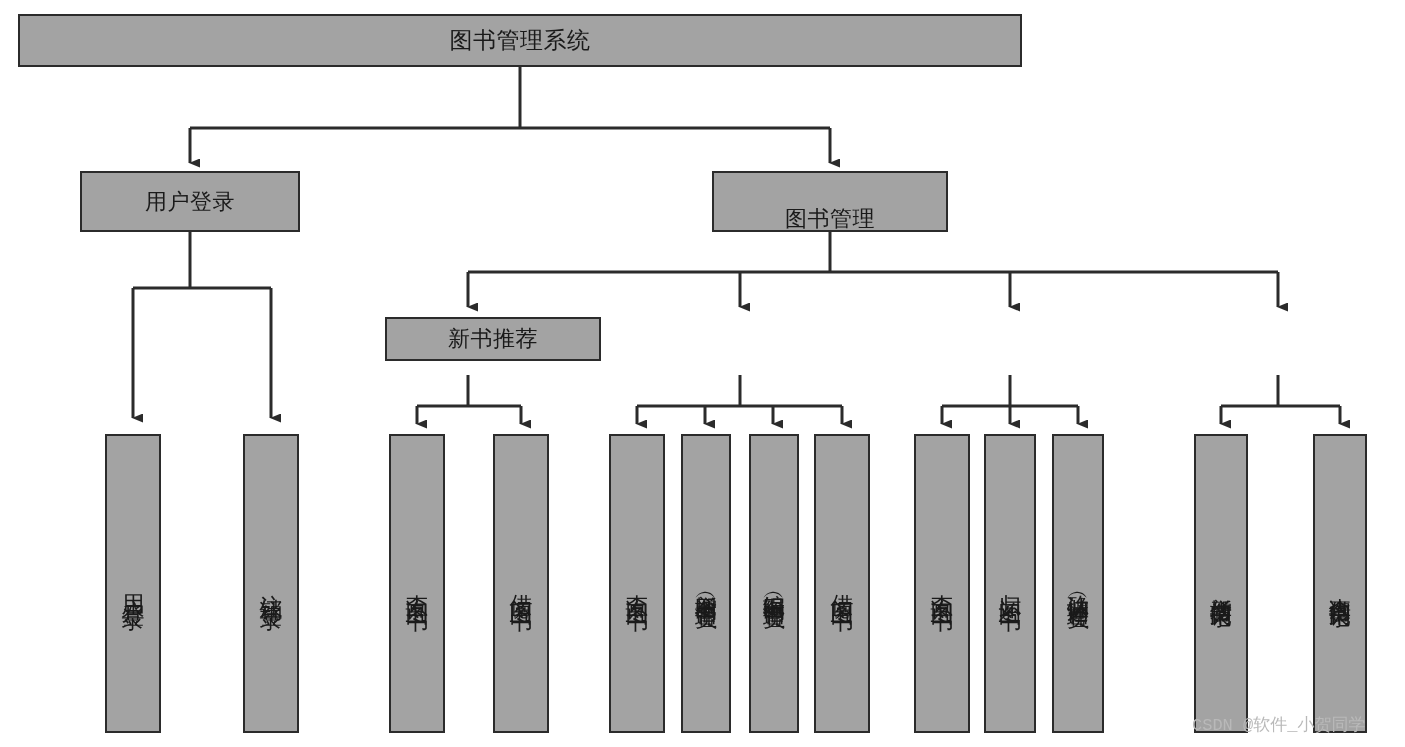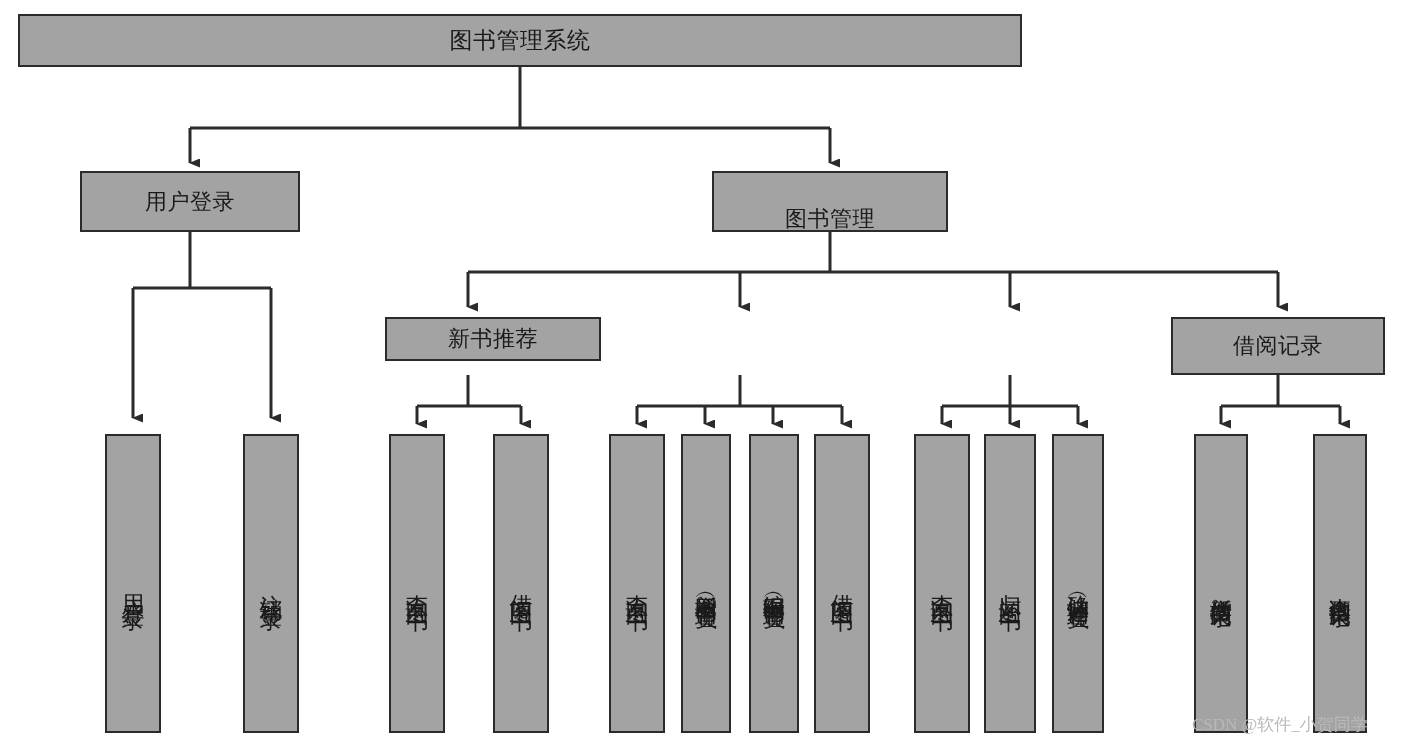--- a/index.html
+++ b/index.html
@@ -68,21 +68,21 @@
     font-size: 22px;
   }
   .watermark {
     position: absolute;
     left: 1192px;
     top: 713px;
     font-size: 17px;
     color: #b9b9b9;
     white-space: nowrap;
     z-index: 6;
-    font-family: Liberation Serif, serif;
+    font-family: Liberation Mono, monospace;
   }
 </style>
 </head>
 <body>
 
 <div id="canvas">
 
   <svg id="diagram-svg" viewBox="0 0 1405 747" xmlns="http://www.w3.org/2000/svg">
     <defs>
       <marker id="arrowhead" markerWidth="9" markerHeight="11" refX="4.5" refY="10" orient="auto" markerUnits="userSpaceOnUse">
@@ -149,23 +149,20 @@
   <div class="node horiz" style="left:712px; top:171px; width:236px; height:61px;align-items:flex-end;">
     <span class="node-label">图书管理</span>
   </div>
 
   <div class="node horiz" style="left:361px; top:317px; width:216px; height:44px;margin-left:24px;">
     <span class="node-label">新书推荐</span>
   </div>
 
 
 
-  <div class="node horiz" style="left:1171px; top:317px; width:214px; height:58px;">
-    <span class="node-label">借阅记录</span>
-  </div>
 
   <div class="node vert" style="left:105px; top:434px; width:56px; height:299px;">
     <span class="node-label">用户登录</span>
   </div>
 
   <div class="node vert" style="left:243px; top:434px; width:56px; height:299px;">
     <span class="node-label">注销登录</span>
   </div>
 
   <div class="node vert" style="left:389px; top:434px; width:56px; height:299px;">

